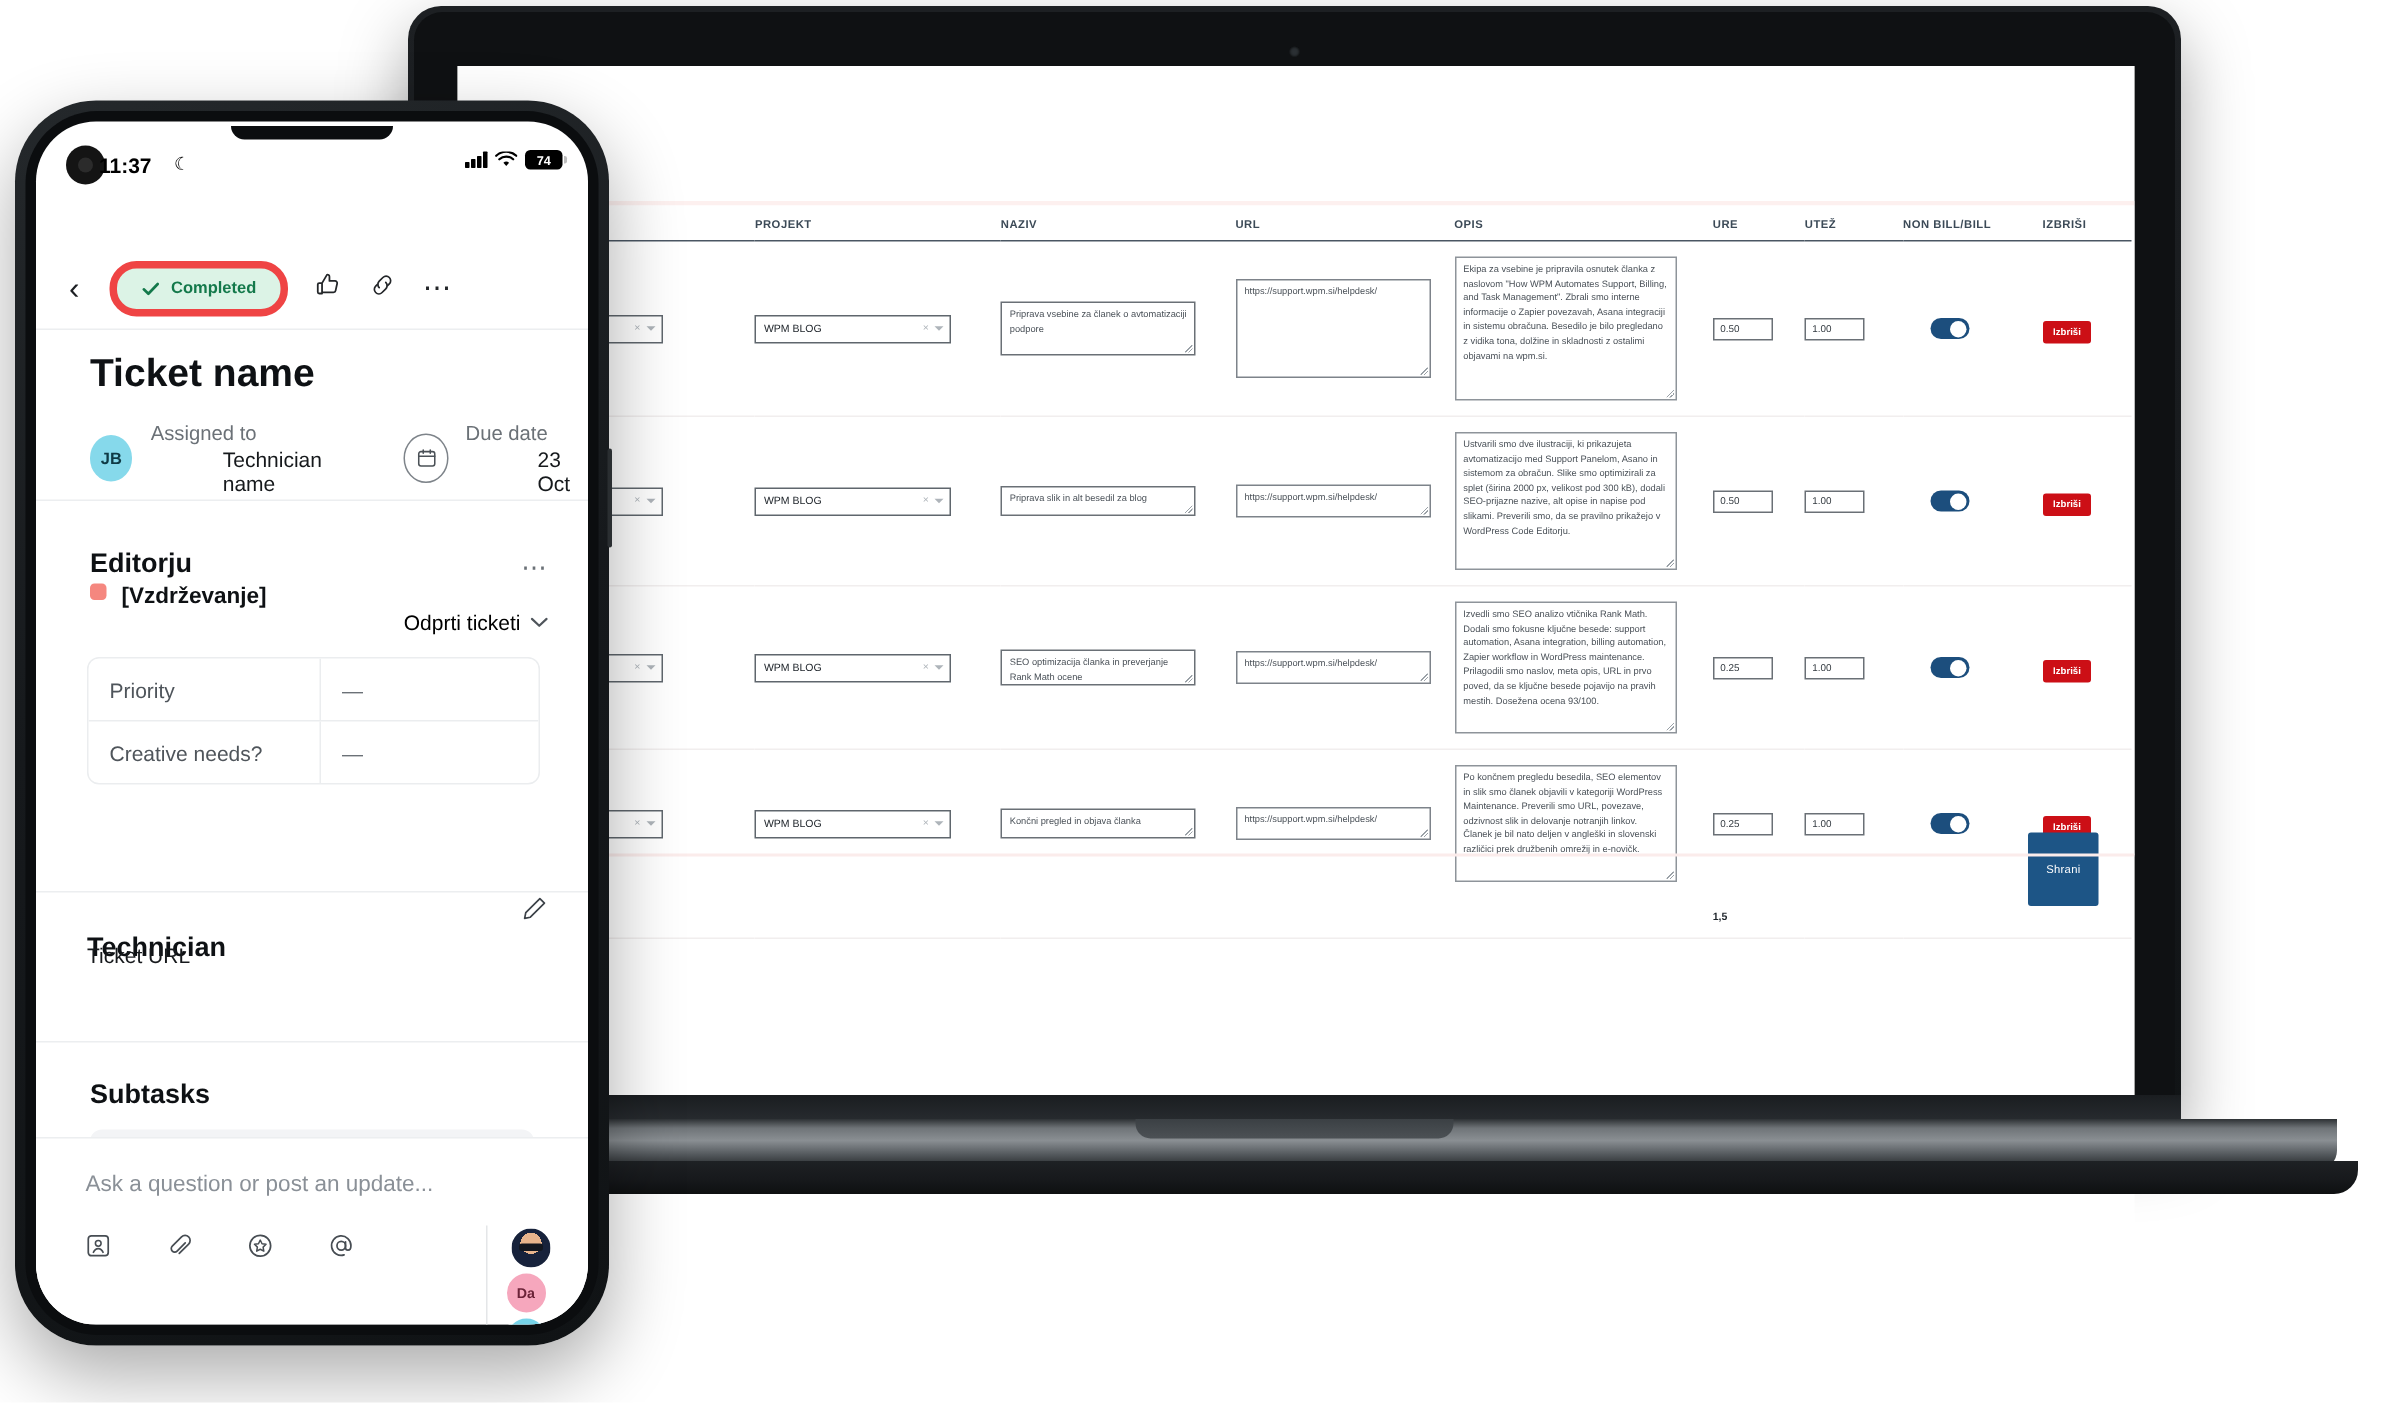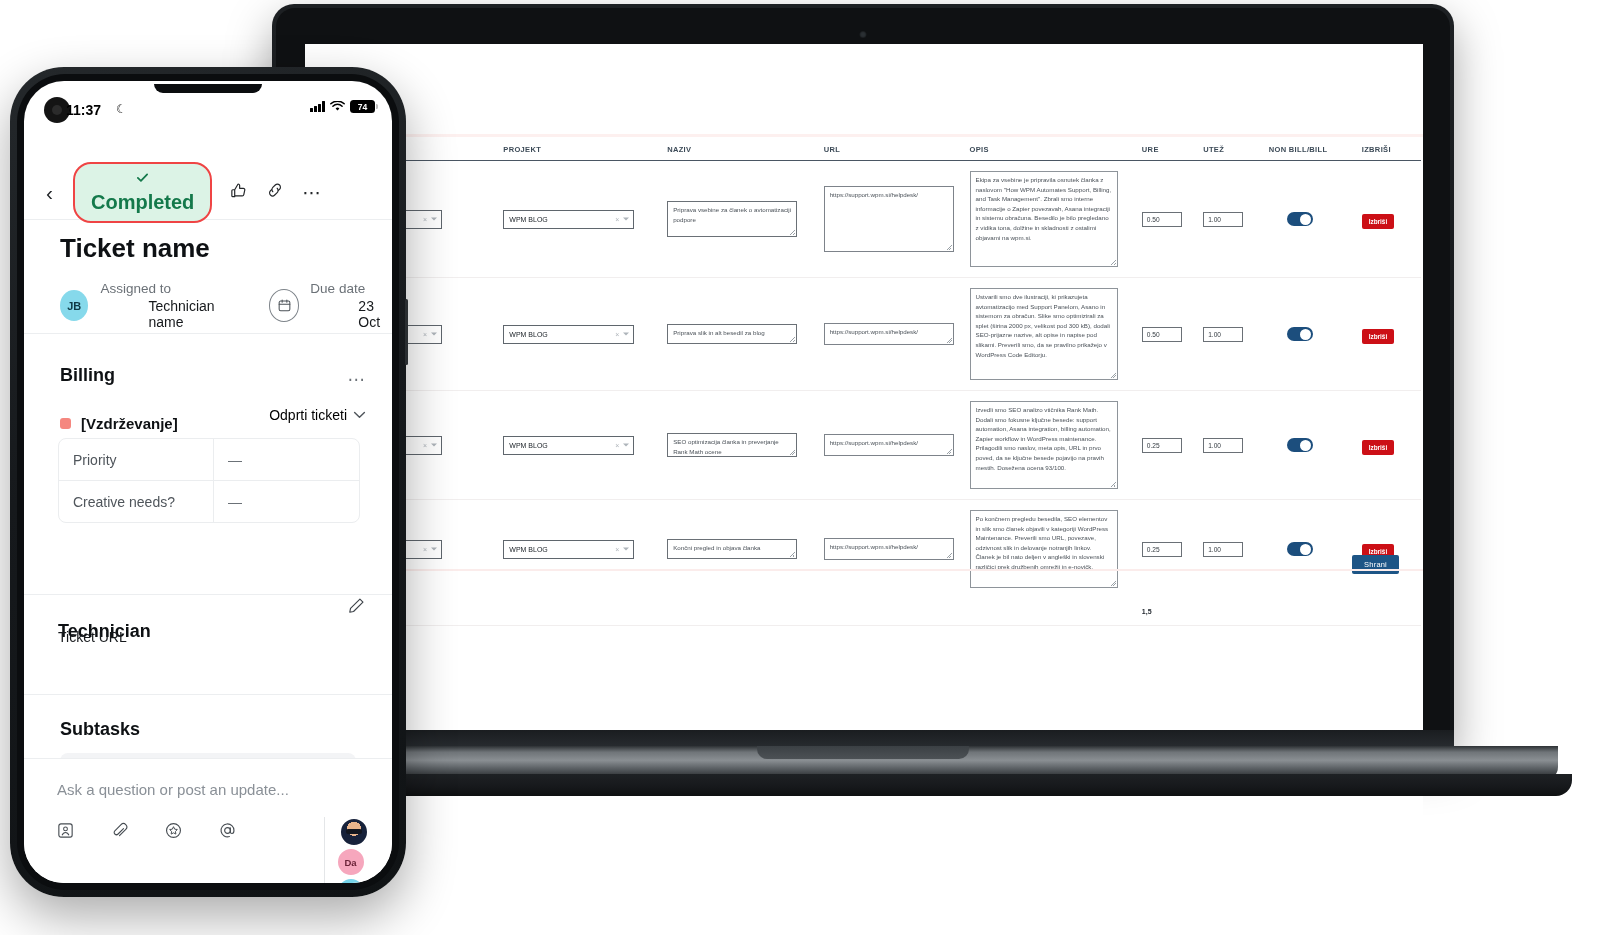--- a/index.html
+++ b/index.html
@@ -87,21 +87,21 @@
           margin-left:18px;}
   .toggle .knob{position:absolute;right:1.5px;top:1.5px;width:11px;height:11px;
           border-radius:50%;background:#fff;}
 
   .btn-del{display:inline-block;background:#cc0f16;color:#fff;font-size:6.4px;
            font-weight:600;padding:4px 7px;border-radius:2px;}
   .total-row td{border:none;}
   .total-val{font-size:7px;color:#1d232a;font-weight:700;padding-left:16px;}
 
   .btn-save{position:absolute;right:24px;top:418px;background:#1d5586;color:#fff;
-            font-size:7.5px;padding:5px 12px;border-radius:2px;letter-spacing:.2px;}
+            font-size:7.5px;padding:20px 12px;border-radius:2px;letter-spacing:.2px;}
 
   
   #phone{position:absolute;left:10px;top:67px;width:396px;height:830px;}
   .ph-body{position:absolute;left:0;top:0;width:396px;height:830px;
       background:linear-gradient(160deg,#24282b 0%,#16191c 45%,#101315 100%);
       border-radius:54px;box-shadow:0 20px 50px rgba(0,0,0,.33);}
   .ph-inner{position:absolute;left:7px;top:7px;width:382px;height:816px;
       background:#0b0d0f;border-radius:48px;}
   .ph-screen{position:absolute;left:14px;top:14px;width:368px;height:802px;
       background:#fff;border-radius:40px;overflow:hidden;}
@@ -126,41 +126,41 @@
   .batt{width:25px;height:13px;border-radius:3.5px;background:#000;color:#fff;
         font-size:8.5px;font-weight:700;display:flex;align-items:center;
         justify-content:center;position:relative;}
   .batt:after{content:"";position:absolute;right:-3px;top:4px;width:2px;height:5px;
         background:#bdbdbd;border-radius:0 1.5px 1.5px 0;}
 
   
   .ph-nav{position:absolute;left:0;top:84px;width:368px;height:54px;
           border-bottom:1px solid #eceef0;display:flex;align-items:center;}
   .chev-back{margin-left:22px;font-size:21px;color:#1c1f23;line-height:1;}
-  .pill{margin-left:20px;background:#dcf3e6;color:#14794b;border:2px solid #ef4444;
-        border-radius:18px;padding:7px 16px;font-size:20px;font-weight:600;
-        display:flex;align-items:center;gap:7px;flex-direction:column;}
+  .pill{margin-left:20px;background:#dcf3e6;color:#14794b;border:5px solid #ef4444;
+        border-radius:18px;padding:7px 16px;font-size:11px;font-weight:600;
+        display:flex;align-items:center;gap:7px;}
   .nav-ic{margin-left:17px;color:#232629;}
   .nav-dots{margin-left:17px;font-size:19px;color:#232629;letter-spacing:1.5px;}
 
   .ph-title{position:absolute;left:36px;top:152px;font-size:26px;font-weight:700;color:#0e1114;}
 
   .meta{position:absolute;left:36px;top:200px;display:flex;align-items:center;gap:28px;}
   .avatar{width:31px;height:31px;border-radius:50%;background:#86d9eb;color:#0f3a45;
           font-size:11px;font-weight:600;display:flex;align-items:center;justify-content:center;}
   .meta-lab{font-size:13.5px;color:#6b7177;}
   .meta-val{font-size:14px;color:#16191c;font-weight:500;margin-top:2px;margin-left:48px;}
   .cal{width:31px;height:31px;border-radius:50%;border:1.4px solid #7e848a;
        display:flex;align-items:center;justify-content:center;}
   .meta-rule{position:absolute;left:0;top:252px;width:368px;height:1px;background:#eceef0;}
 
   .sec-h{position:absolute;font-size:18px;font-weight:700;color:#0e1114;}
   .dots-r{position:absolute;right:26px;font-size:17px;color:#6b7177;letter-spacing:1.5px;}
 
-  .proj-row{position:absolute;left:36px;top:334px;display:flex;align-items:center;gap:10px;}
+  .proj-row{position:absolute;left:36px;top:308px;display:flex;align-items:flex-start;gap:10px;}
   .proj-sq{width:11px;height:11px;border-radius:3px;background:#f5877f;}
   .proj-name{font-size:15px;font-weight:600;color:#0e1114;}
   .proj-right{position:absolute;right:26px;top:326px;font-size:14px;color:#000000;
        display:flex;align-items:center;gap:6px;}
 
   .kv{position:absolute;left:34px;top:357px;width:300px;border:1px solid #ebedef;
       border-radius:8px;overflow:hidden;}
   .kv-row{display:flex;height:41px;border-bottom:1px solid #ebedef;}
   .kv-row:last-child{border-bottom:none;}
   .kv-k{width:155px;display:flex;align-items:center;padding-left:14px;
@@ -482,21 +482,21 @@
           </svg>
         </span>
         <span>
           <div class="meta-lab">Due date</div>
           <div class="meta-val">23 Oct</div>
         </span>
       </div>
     </div>
     <div class="meta-rule"></div>
 
-    <div class="sec-h" style="left:36px;top:284px">Billing</div>
+    <div class="sec-h" style="left:36px;top:284px">Editorju</div>
     <div class="dots-r" style="top:288px">⋯</div>
 
     <div class="proj-row">
       <span class="proj-sq"></span>
       <span class="proj-name">[Vzdrževanje]</span>
     </div>
     <div class="proj-right">
       <span>Odprti ticketi</span>
       <svg width="13" height="8" viewBox="0 0 14 9">
         <path d="M1.5 1.8 7 7 12.5 1.8" fill="none" stroke="#4f555b" stroke-width="1.6" stroke-linecap="round" stroke-linejoin="round"></path>

